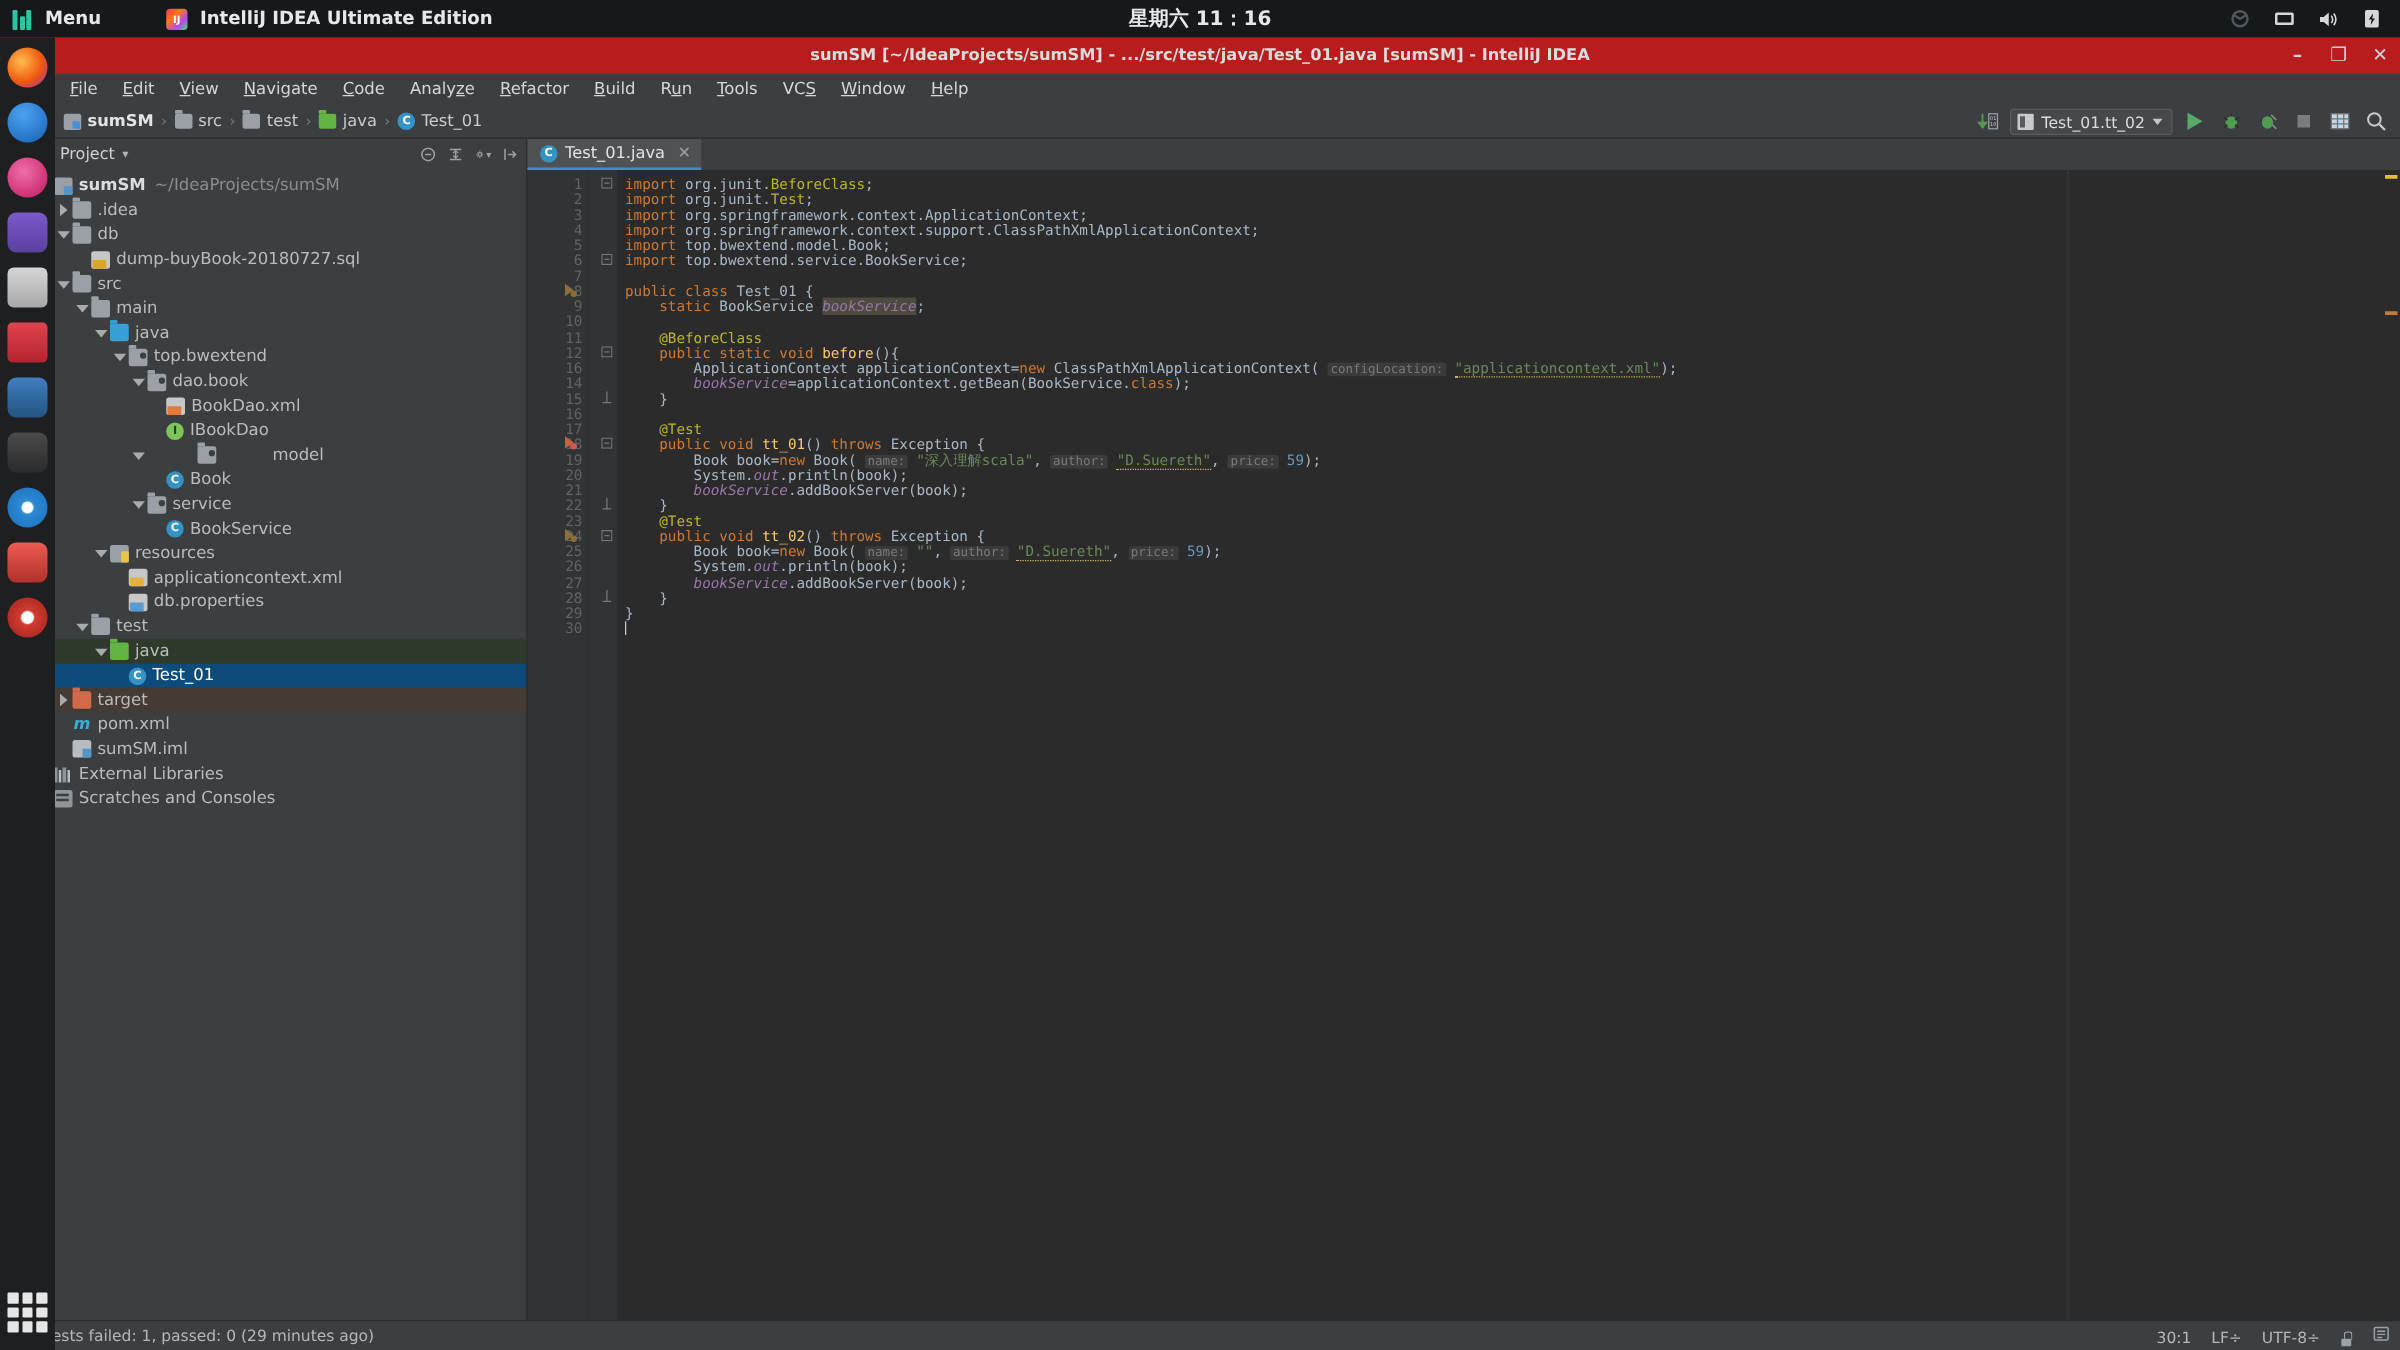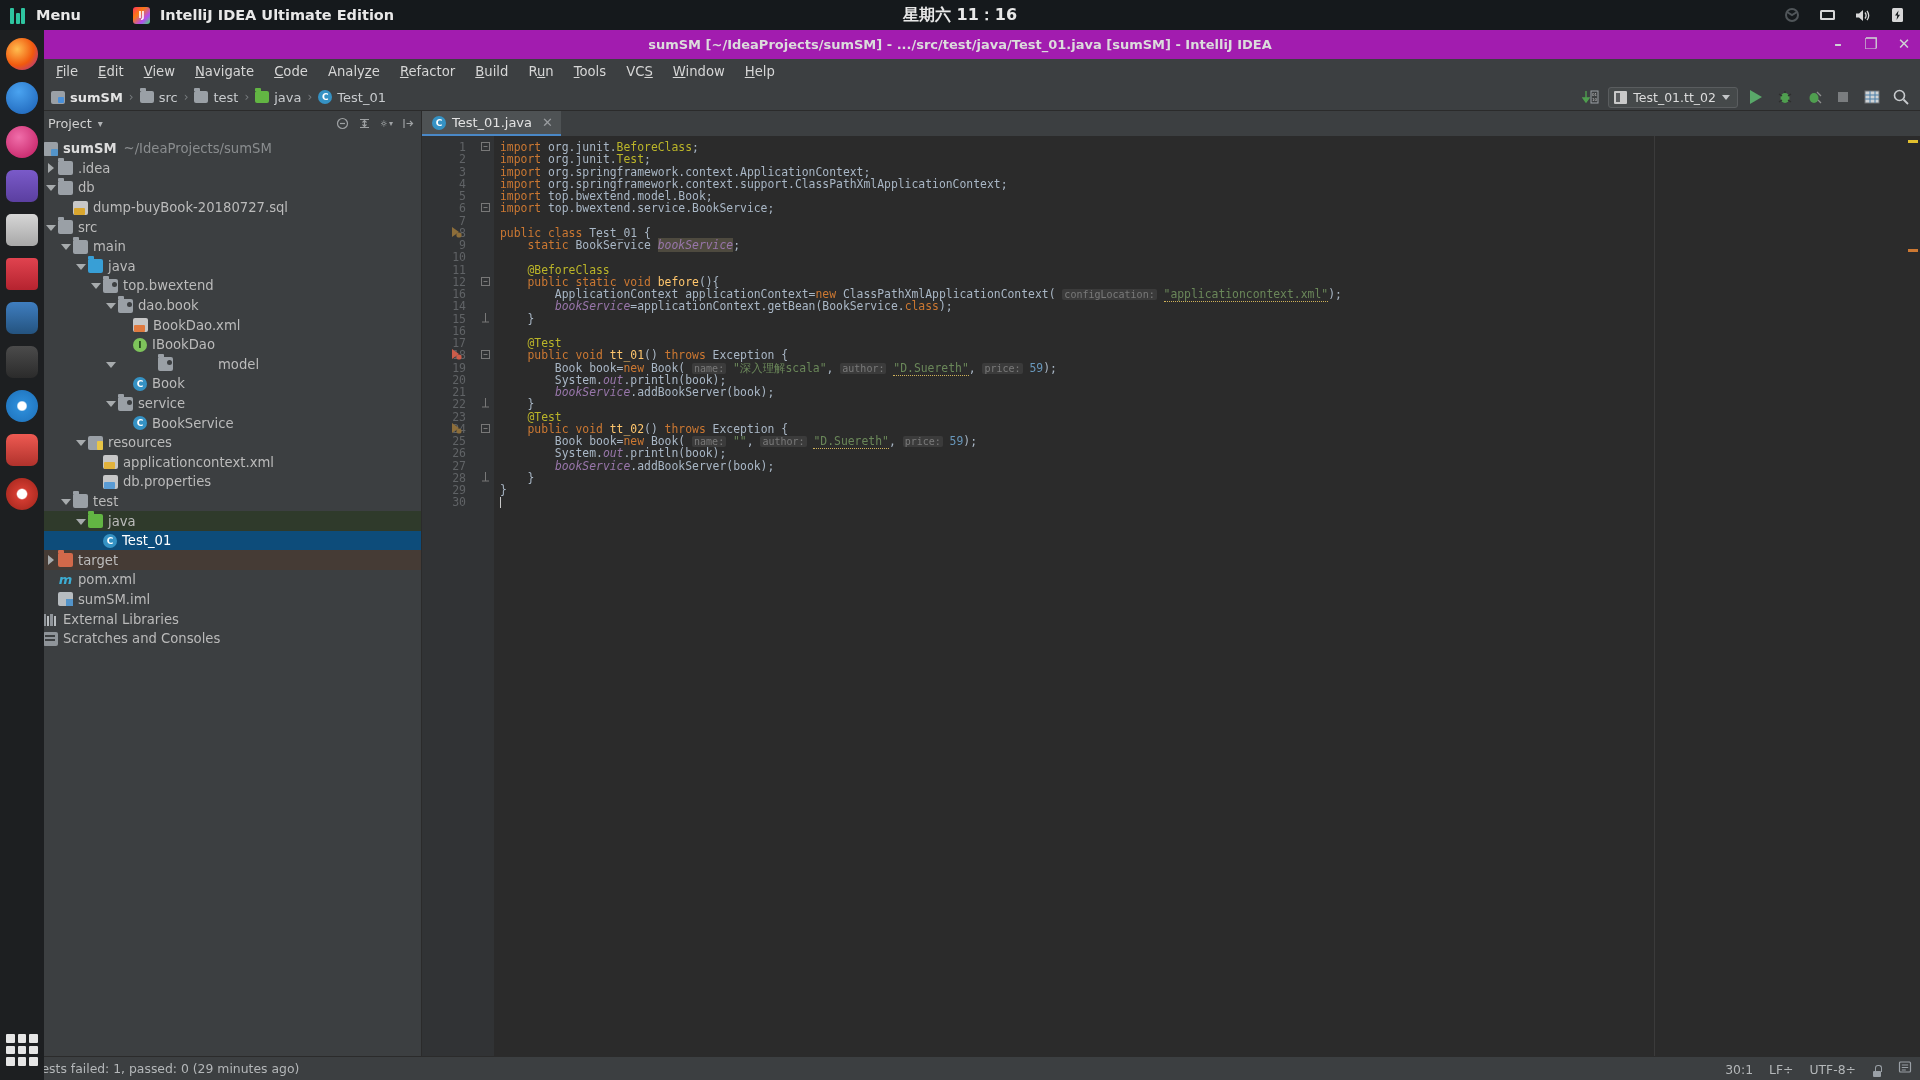--- a/index.html
+++ b/index.html
@@ -27,21 +27,21 @@
   }
   .ij-mini::after{content:"IJ";position:absolute;inset:0;color:#fff;font-size:8px;
     display:flex;align-items:center;justify-content:center;font-weight:bold;}
   #os-clock { position:absolute; left:50%; transform:translateX(-50%); font-size:16px; }
   .os-tray { position:absolute; right:14px; display:flex; align-items:center; gap:17px; }
   .tray-ico { width:18px;height:18px; opacity:.92; display:flex;align-items:center;justify-content:center; }
 
   
   #ide { position:absolute; left:0; top:30px; width:1920px; height:1050px; background:#3c3f41; }
 
-  #titlebar { position:relative; height:29px; background:#a21caf; display:flex;
+  #titlebar { position:relative; height:29px; background:#b91c1c; display:flex;
       align-items:center; justify-content:center; color:#dcdcdc; font-size:13px; font-weight:bold; }
   .winbtns { position:absolute; right:8px; top:0; height:29px; display:flex; align-items:center; gap:17px;}
   .winbtn { width:16px;height:16px; color:#cfd2d4; display:flex;align-items:center;justify-content:center;
             font-size:15px; line-height:1; cursor:pointer;}
 
   #menubar { height:25px; background:#3c3f41; display:flex; align-items:center; padding-left:46px;
              color:#d6d6d6; font-size:13.2px; gap:0px;}
   #menubar .mi { padding:2px 10px; cursor:default; white-space:nowrap;}
   #menubar .mi u { text-decoration:underline; }
 

